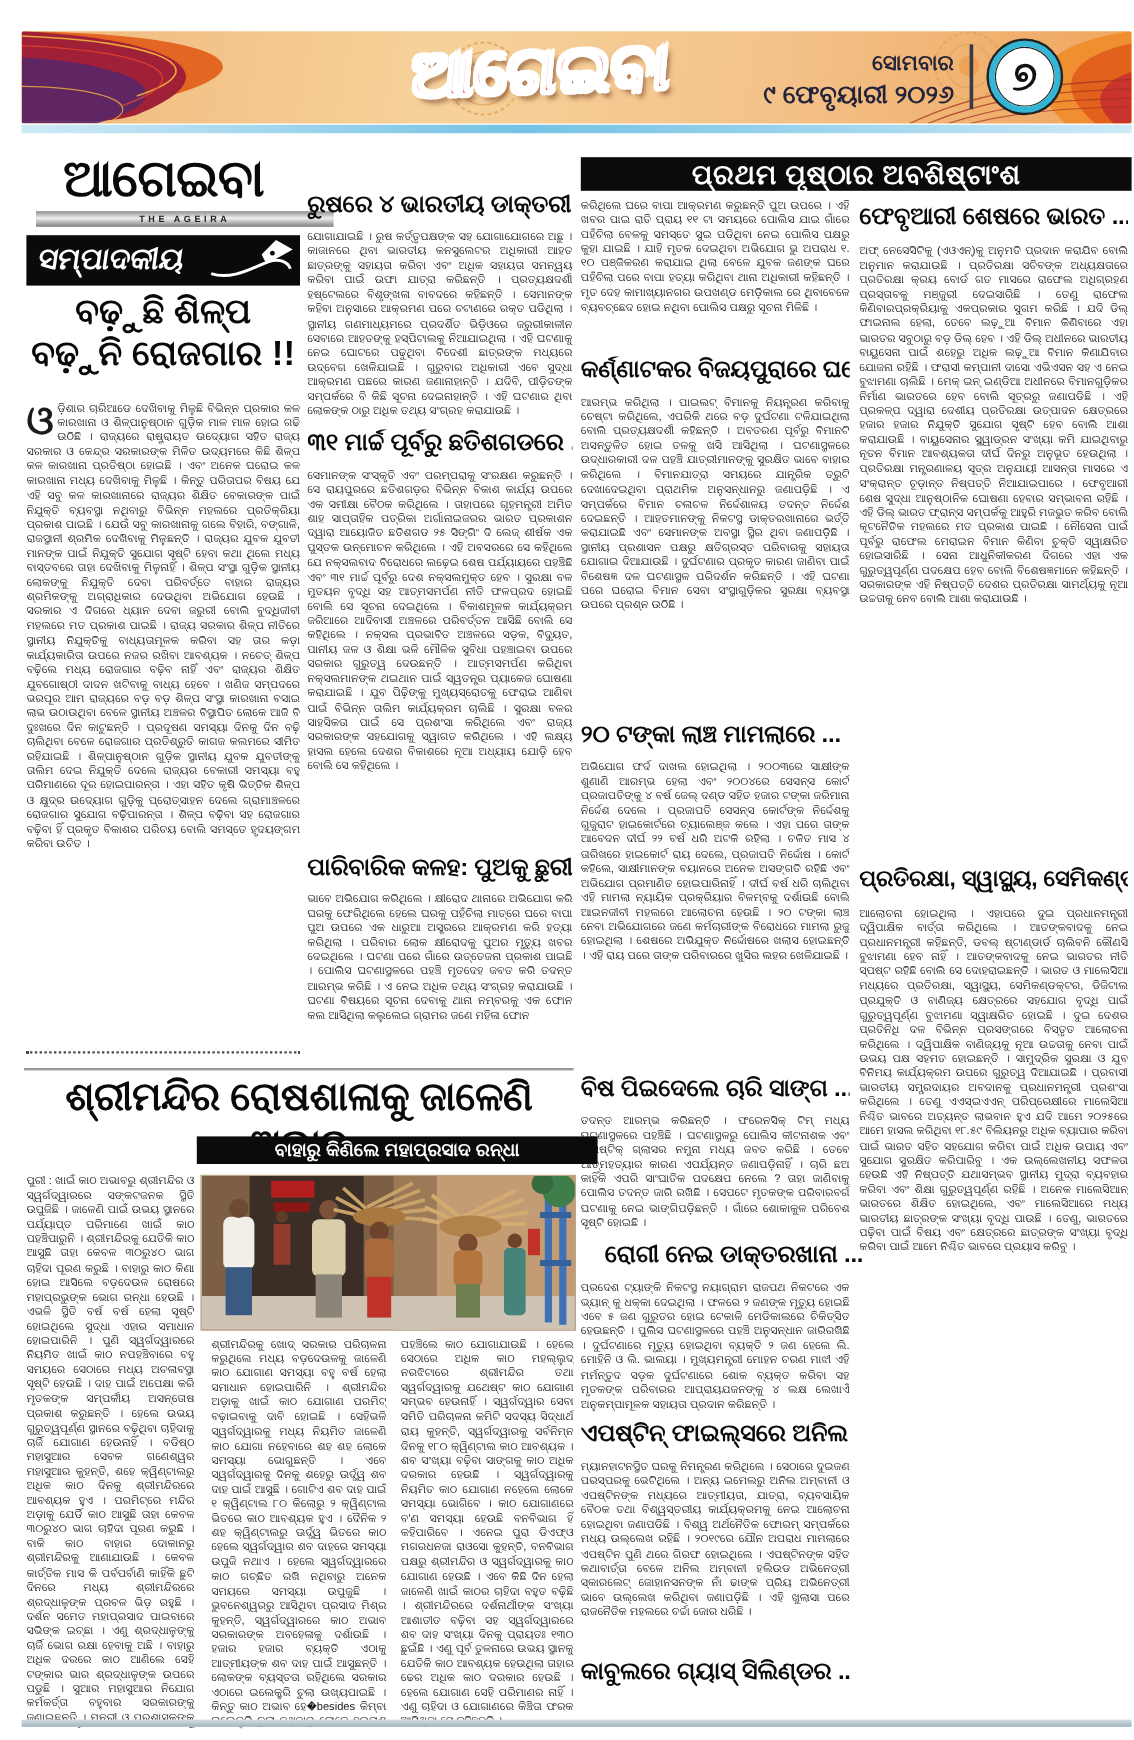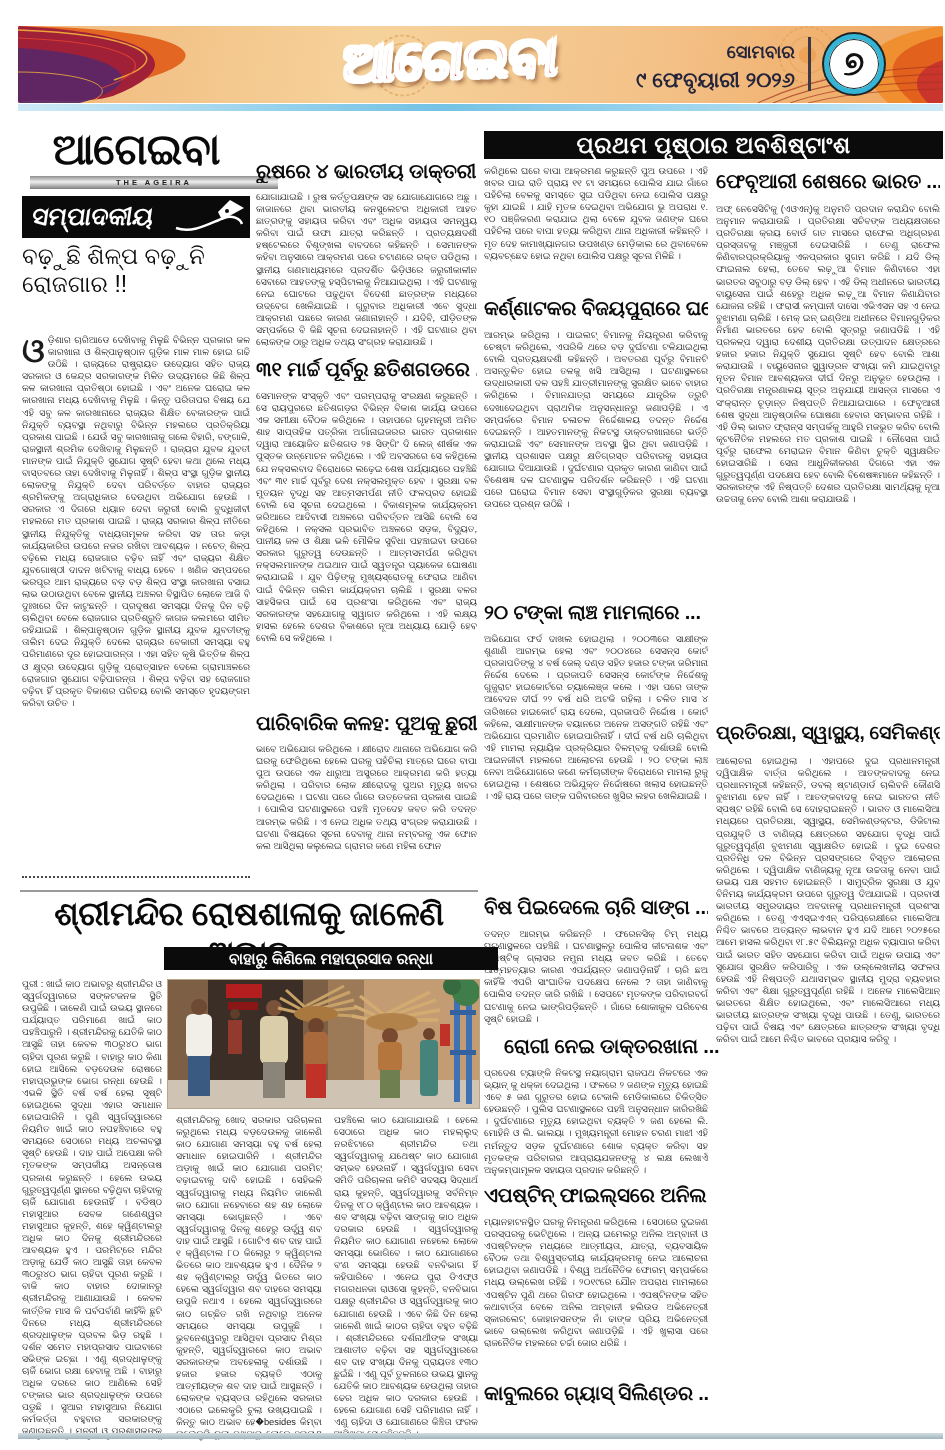--- a/index.html
+++ b/index.html
@@ -27,22 +27,22 @@
   .body-text{position:absolute;font-size:9.3px;line-height:12.1px;text-align:justify;color:#1b1b1b;overflow:hidden;}
   .art-head{position:absolute;font-weight:800;font-size:20px;color:#0b0b0b;white-space:nowrap;overflow:hidden;letter-spacing:-.2px;}
   .black-banner{position:absolute;background:#0b0b0b;color:#fff;display:flex;align-items:center;justify-content:center;font-weight:800;}
   
   #ed-logo{position:absolute;left:22px;top:128px;width:228px;text-align:center;font-size:43px;font-weight:900;color:#090909;letter-spacing:-1px;line-height:1;}
   #ed-logo-bar{position:absolute;left:30px;top:176px;width:248px;height:13px;
      background:linear-gradient(#8e8e8e,#efefef 45%,#7e7e7e);display:flex;align-items:center;justify-content:center;
      font-size:7.5px;letter-spacing:3px;font-weight:700;color:#222;}
   #ed-banner{position:absolute;left:22px;top:196px;width:228px;height:42px;background:#0a0a0a;overflow:hidden;}
   #ed-banner-text{position:absolute;left:10px;top:6px;font-size:25px;font-weight:900;color:#fff;transform:skewX(-8deg);}
-  #ed-headline{position:absolute;left:22px;top:243px;width:228px;height:88px;text-align:left;
-     font-size:23px;line-height:1.2;font-weight:400;color:#090909;}
+  #ed-headline{position:absolute;left:22px;top:243px;width:228px;height:88px;text-align:center;
+     font-size:29px;line-height:1.2;font-weight:700;color:#090909;}
   #ed-dropcap{float:left;font-size:33px;line-height:30px;padding:2px 3px 0 0;font-weight:700;}
   .dotted-rule{position:absolute;border-top:2px dotted #4a4a4a;}
   
   #temple-rule{position:absolute;left:20px;top:890px;width:458px;height:2px;background:#9a9a9a;}
   #temple-headline{position:absolute;left:20px;top:895px;width:458px;height:48px;text-align:center;
      font-size:33px;font-weight:900;color:#090909;letter-spacing:-.5px;}
   #temple-subbar{left:164px;top:947px;width:334px;height:23px;font-size:15.5px;}
   #temple-photo{position:absolute;left:167px;top:979px;width:311px;height:128px;border:1px solid #b9a888;}
   
   #cont-banner{left:484px;top:131px;width:459px;height:28px;font-size:23px;letter-spacing:.5px;}

